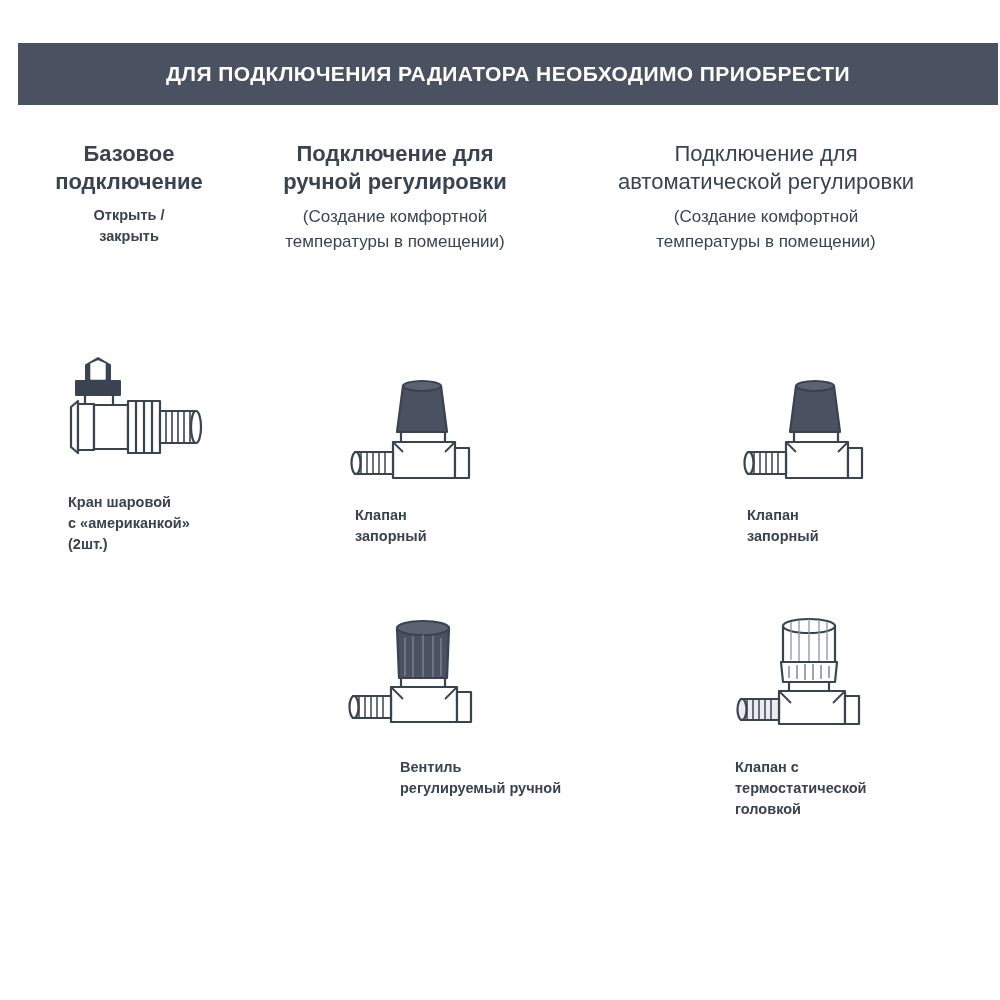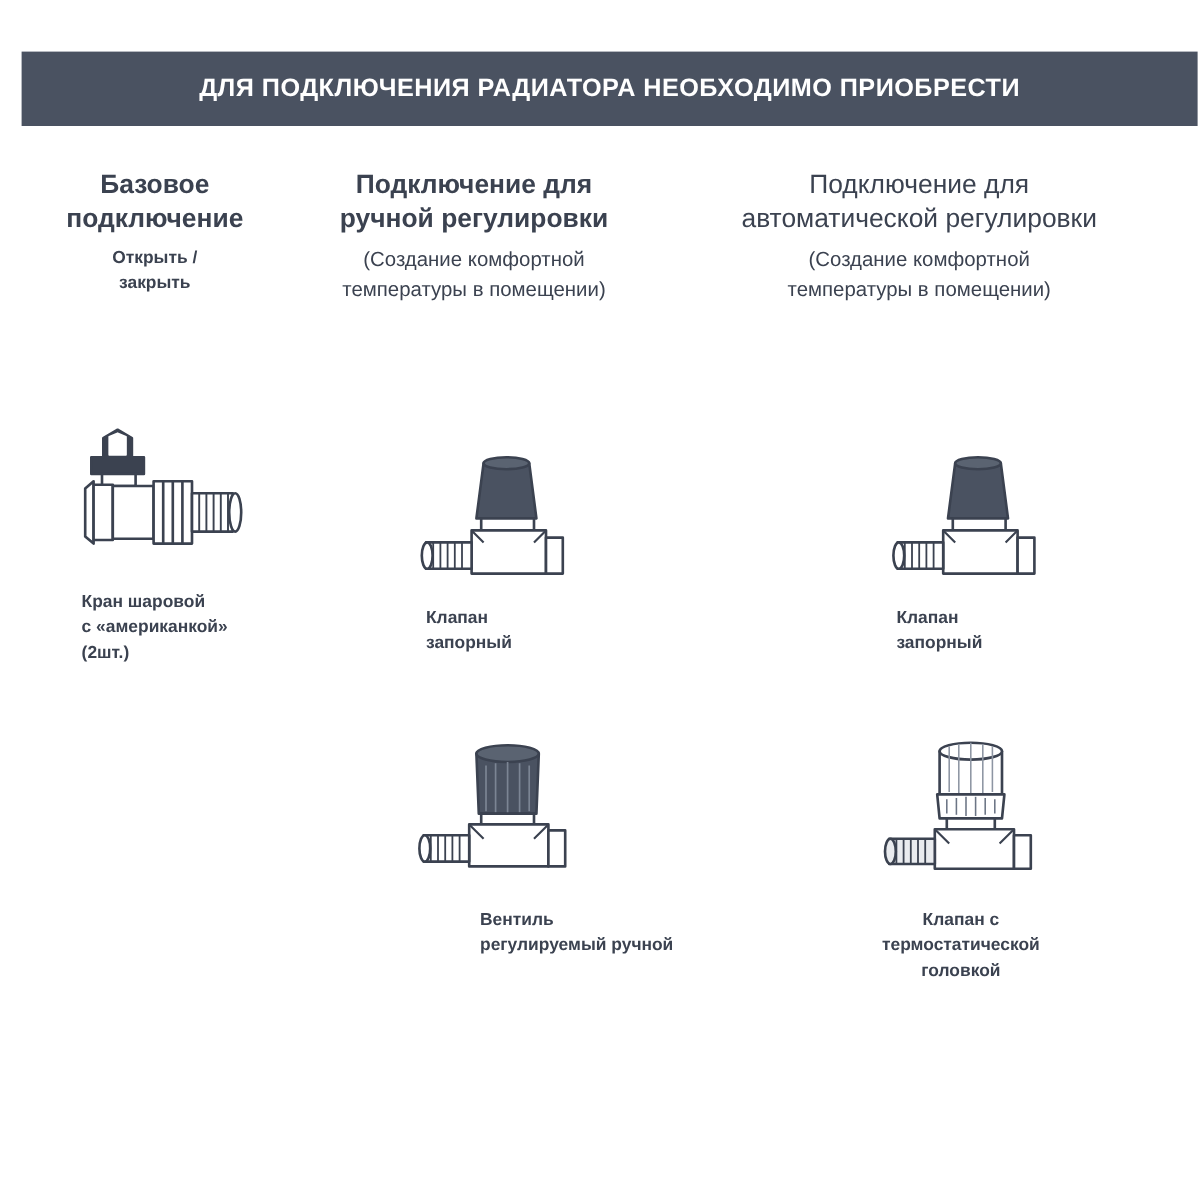--- a/index.html
+++ b/index.html
@@ -91,21 +91,21 @@
   #item-ball-valve      { left: 64px;  top: 355px; }
   #item-shutoff-1       { left: 345px; top: 378px; }
   #item-shutoff-2       { left: 738px; top: 378px; }
   #item-manual-valve    { left: 345px; top: 612px; }
   #item-thermo-valve    { left: 735px; top: 610px; }
 
   .lbl-ball   { position: absolute; left: 56px;  top: 492px; margin-left: 12px; }
   .lbl-sh1    { position: absolute; left: 355px; top: 505px; }
   .lbl-sh2    { position: absolute; left: 747px; top: 505px; }
   .lbl-man    { position: absolute; left: 352px; top: 757px; margin-left: 48px; }
-  .lbl-thermo { position: absolute; left: 735px; top: 757px; text-align: center; }
+  .lbl-thermo { position: absolute; left: 735px; top: 757px; }
 
   svg { display: block; }
 </style>
 </head>
 <body>
 
 <div class="header-band">
   <div class="header-title">ДЛЯ ПОДКЛЮЧЕНИЯ РАДИАТОРА НЕОБХОДИМО ПРИОБРЕСТИ</div>
 </div>
 

